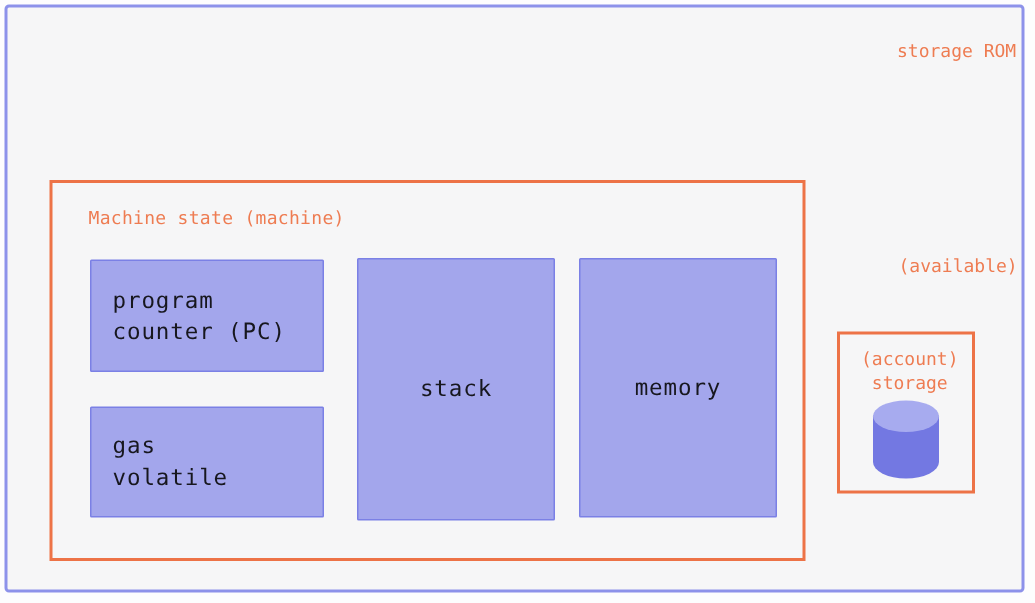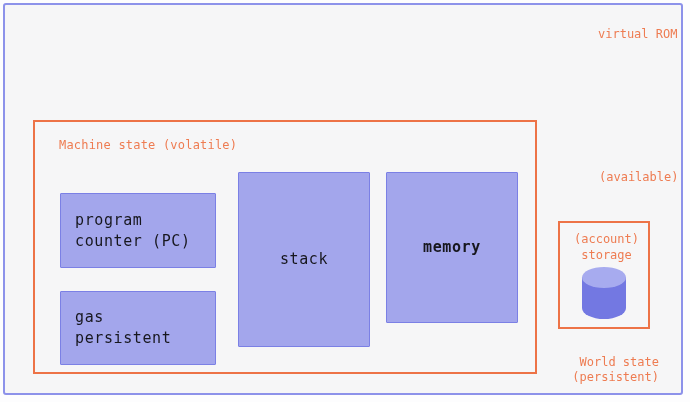--- a/index.html
+++ b/index.html
@@ -39,26 +39,26 @@
     white-space:nowrap;
   }
   .pbox{
     position:absolute;background:var(--purple-fill);
     border:1.5px solid var(--purple-border);box-sizing:border-box;
     border-radius:1px;
     display:flex;align-items:center;
     color:var(--ink);font-size:15px;letter-spacing:0.6px;line-height:21px;
     white-space:pre-line;
   }
-  .pbox.left-text{justify-content:flex-start;padding-left:14px;margin-top:20px;}
+  .pbox.left-text{justify-content:flex-start;padding-left:14px;}
   .pbox.center-text{justify-content:center;text-align:center;}
   .box-pc{left:25px;top:51px;width:156px;height:75px;}
   .box-gas{left:25px;top:149px;width:156px;height:74px;}
   .box-stack{left:203px;top:50px;width:132px;height:175px;}
-  .box-memory{left:351px;top:50px;width:132px;height:151px;font-weight:bold;}
+  .box-memory{left:351px;top:50px;width:132px;height:173px;}
 
   .rom-label{
     position:absolute;left:593px;top:22px;
     font-size:12px;color:var(--orange-text);white-space:nowrap;
   }
   .evm-code-box{
     position:absolute;left:596px;top:45px;width:72px;height:107px;
     border:2px dashed var(--orange);border-radius:4px;box-sizing:border-box;
     text-align:center;
   }
@@ -107,43 +107,41 @@
     text-align:right;white-space:pre-line;
   }
 </style>
 </head>
 <body>
 
 <div class="frame">
 
 
   <div class="machine-box">
-    <div class="machine-label">Machine state (volatile)</div>
+    <div class="machine-label">Machine state (machine)</div>
 
     <div class="pbox left-text box-pc">program
 counter (PC)</div>
 
     <div class="pbox left-text box-gas">gas
-persistent</div>
+volatile</div>
 
     <div class="pbox center-text box-stack">stack</div>
 
     <div class="pbox center-text box-memory">memory</div>
   </div>
 
-  <div class="rom-label">virtual ROM</div>
+  <div class="rom-label">storage ROM</div>
 
 
   <div class="immutable-label">(available)</div>
 
   <div class="storage-box">
     <div class="storage-label">(account)
 storage</div>
     <div class="cylinder-icon">
       <div class="cyl-body"></div>
       <div class="cyl-top"></div>
     </div>
   </div>
 
-  <div class="world-label">World state
-(persistent)</div>
 
 </div>
 
 </body></html>

